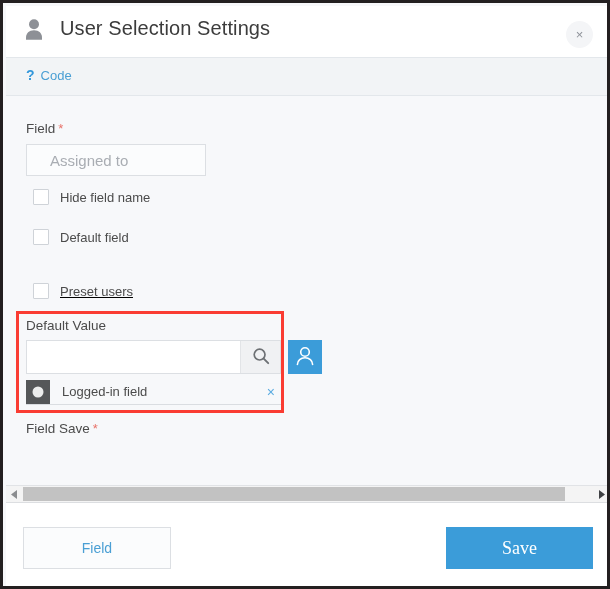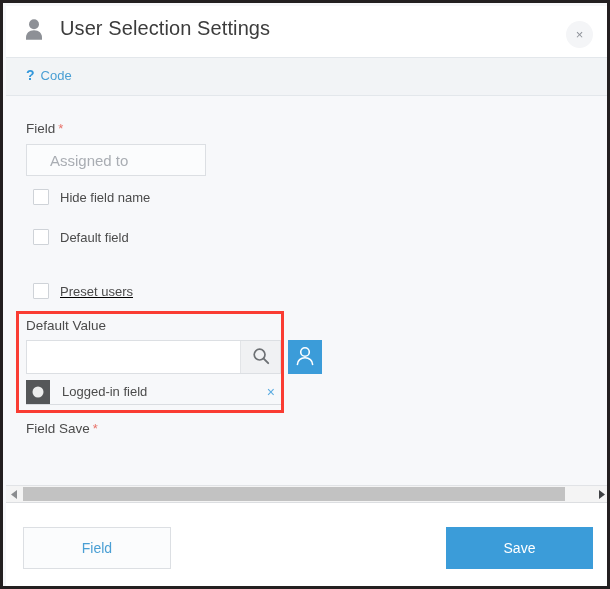--- a/index.html
+++ b/index.html
@@ -348,23 +348,23 @@
   }
   .save-button {
     position: absolute;
     left: 440px;
     top: 24px;
     width: 147px;
     height: 42px;
     background: #3b9cd9;
     border: none;
     color: #ffffff;
-    font-size: 14px;
-    cursor: pointer;
-    font-family: Liberation Sans, sans-serif;
+    font-size: 18px;
+    cursor: pointer;
+    font-family: Liberation Serif, serif;
   }
 </style>
 </head>
 <body>
 
 <div id="app">
 
   <div class="dialog-header">
     <div class="header-title-wrap">
       <span>

